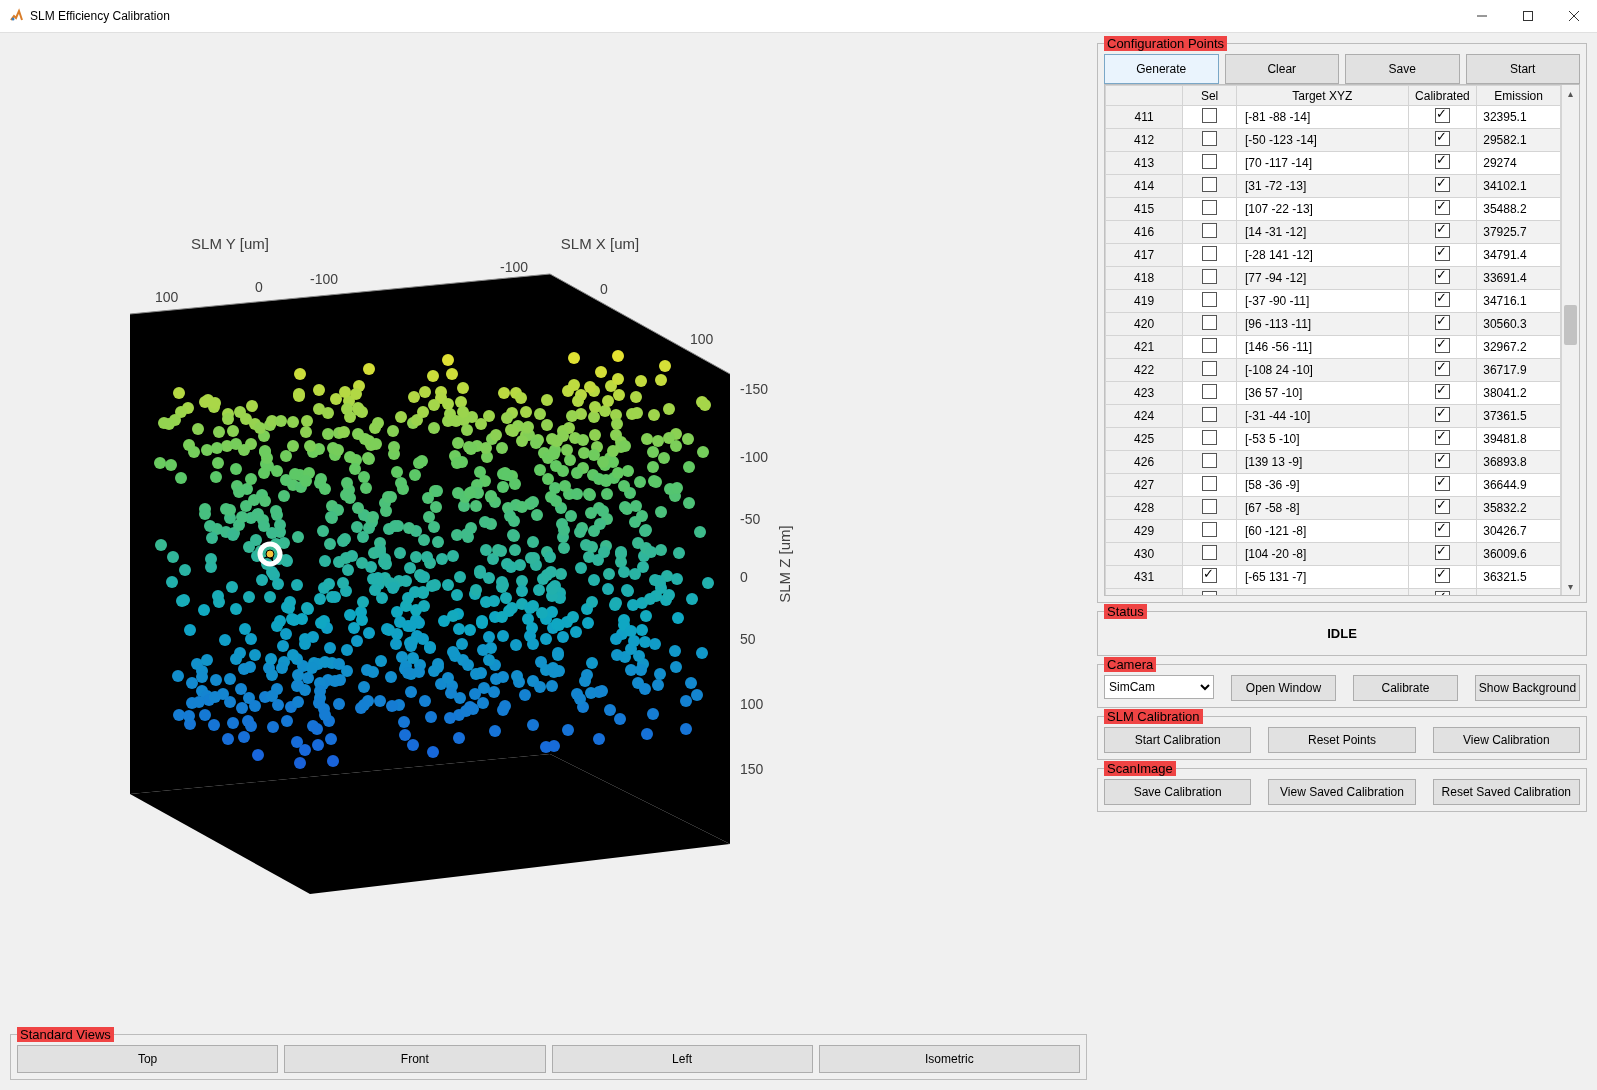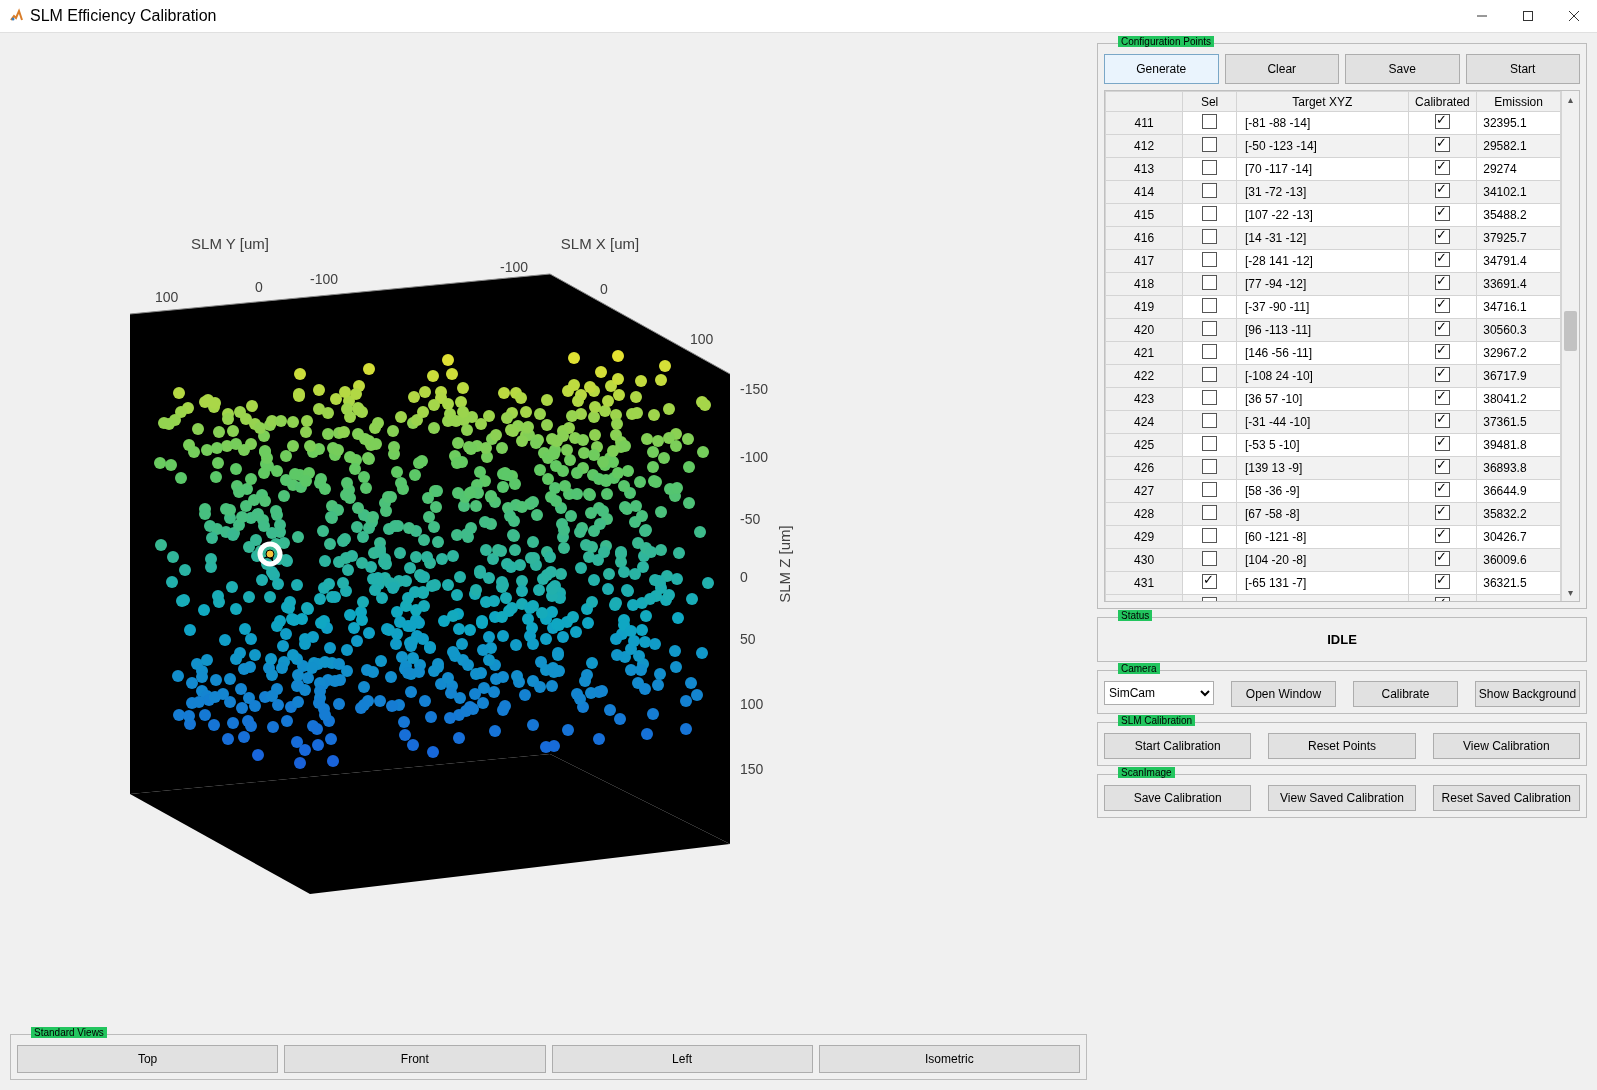--- a/index.html
+++ b/index.html
@@ -1,33 +1,33 @@
 <!DOCTYPE html>
 <html><head>
 <meta charset="utf-8">
 <style>
   html,body{margin:0;padding:0;height:100%;font-family:"Segoe UI",Arial,sans-serif;font-size:12px;background:#f0f0f0;color:#000}
   .win{width:1597px;height:1090px;background:#f0f0f0;position:relative;box-sizing:border-box;display:flex;flex-direction:column}
   .titlebar{height:32px;background:#fff;display:flex;align-items:center;padding:0 0 0 8px;border-bottom:1px solid #e0e0e0}
   .titlebar .app-ico{width:16px;height:16px;margin-right:6px;display:inline-block;position:relative}
   .app-ico svg{width:16px;height:16px}
-  .titlebar .title{flex:1;font-size:16px}
+  .titlebar .title{flex:1;font-size:12px}
   .titlebar .wbtn{width:46px;height:32px;display:flex;align-items:center;justify-content:center;color:#555}
   .content{flex:1;display:flex}
   .left{flex:1;display:flex;flex-direction:column;padding:10px}
   .plot-wrap{flex:1;display:flex;align-items:center;}
   .plot{width:790px;height:760px}
   .std-views{border:1px solid #bcbcbc;margin-top:10px;padding:12px 6px 12px 6px;position:relative}
-  .std-views .legend, .fs .legend{position:absolute;top:-8px;left:20px;background:#22c55e;padding:0 3px;font-size:10px}
+  .std-views .legend, .fs .legend{position:absolute;top:-8px;left:6px;background:#ef4444;padding:0 3px;font-size:13px}
   .std-views .row{display:flex;gap:6px}
   .btn{flex:1;height:26px;background:#e1e1e1;border:1px solid #adadad;display:flex;align-items:center;justify-content:center;font-size:12px;border-radius:0}
   .btn.sel{background:#eaf4fd;border-color:#7aa7c7}
   .right{width:490px;display:flex;flex-direction:column;padding:10px 10px 10px 0;gap:8px}
   .fs{border:1px solid #bcbcbc;padding:10px 6px 6px 6px;position:relative}
-  .cp .toolbar{display:flex;gap:6px;margin-bottom:6px}
+  .cp .toolbar{display:flex;gap:6px;}
   .cp .toolbar .btn{height:28px}
   .tbl-wrap{height:510px;border:1px solid #c0c0c0;position:relative;display:flex;background:#fff}
   .tbl-scroll{flex:1;overflow:hidden}
   table{border-collapse:collapse;width:100%;font-size:12px}
   th,td{border:1px solid #d4d4d4;padding:2px 4px;height:20px;box-sizing:border-box;white-space:nowrap}
   th{background:#f0f0f0;font-weight:normal;text-align:center;position:sticky;top:0}
   td.rowhdr{background:#f0f0f0;text-align:center;width:72px}
   td.sel-c{width:50px;text-align:center}
   td.xyz{width:160px;padding-left:8px}
   td.cal{width:64px;text-align:center}

